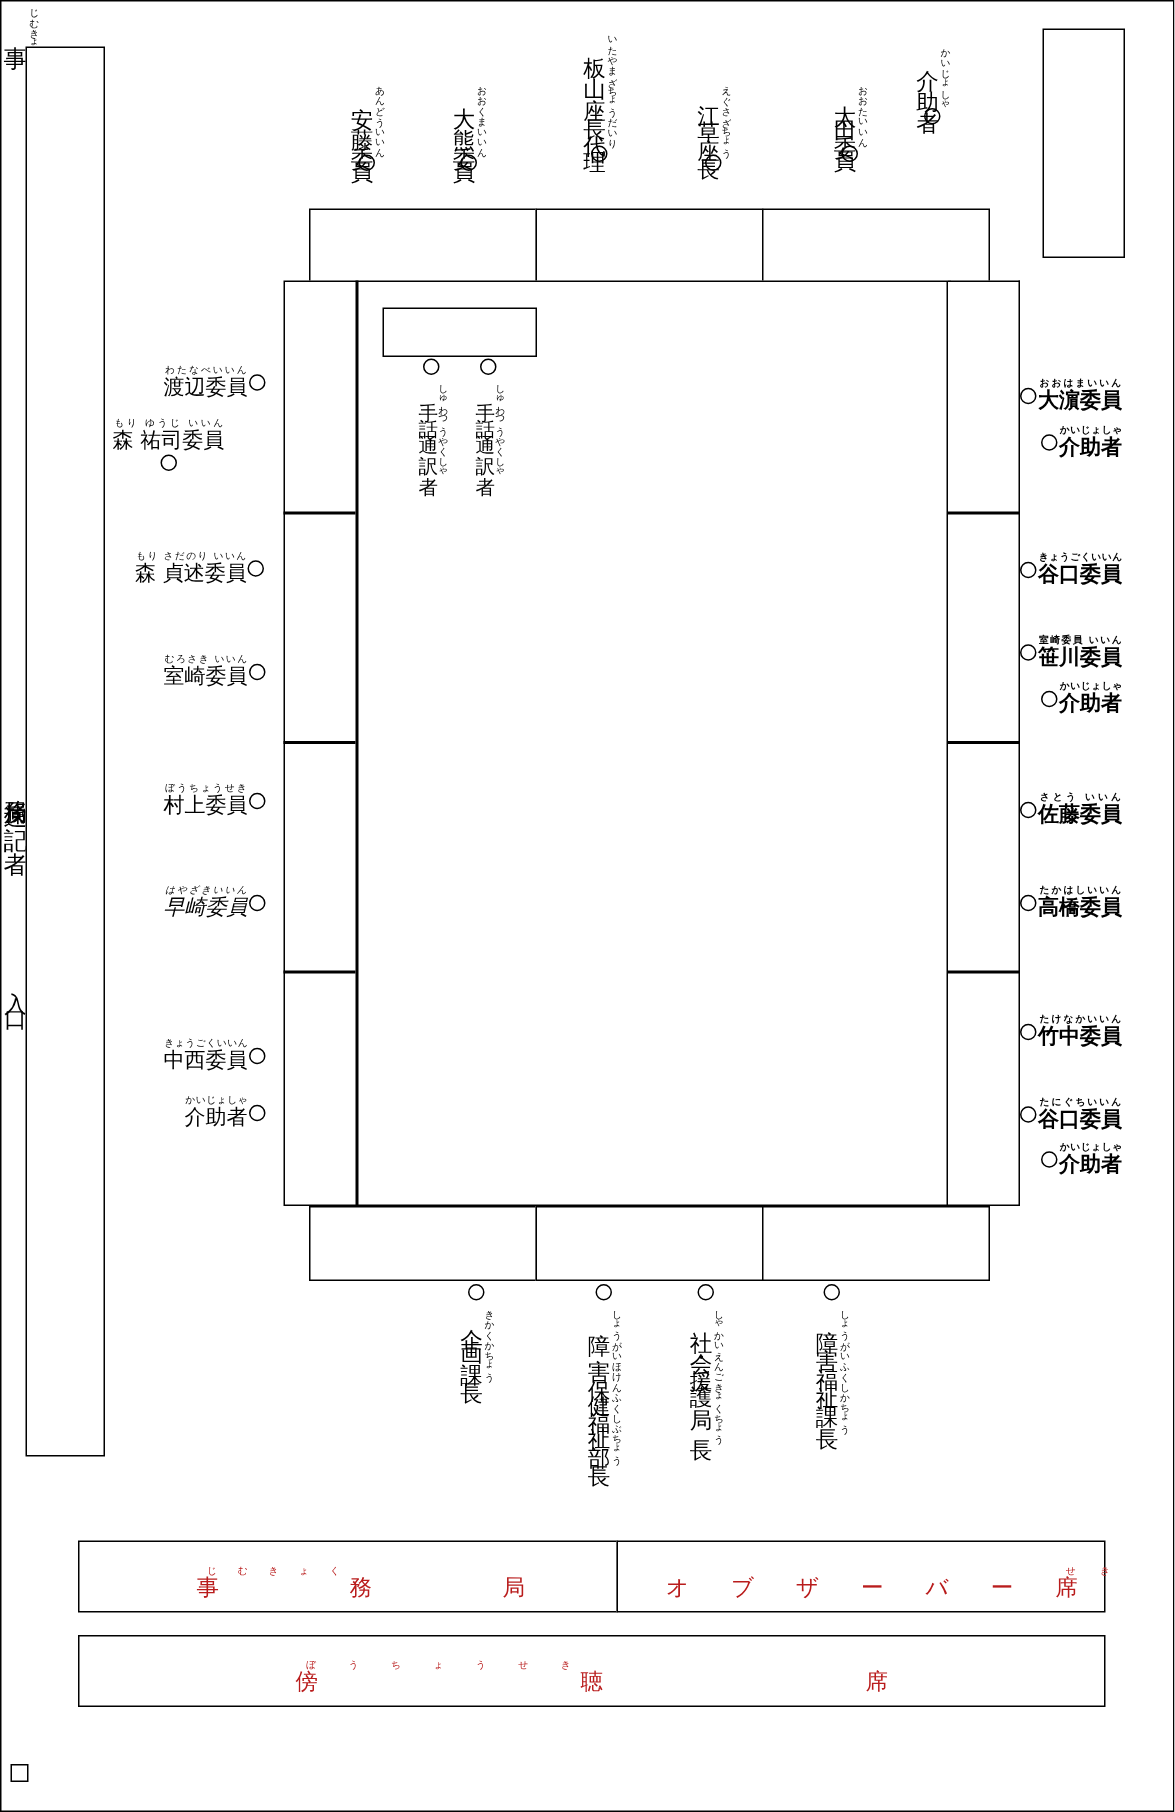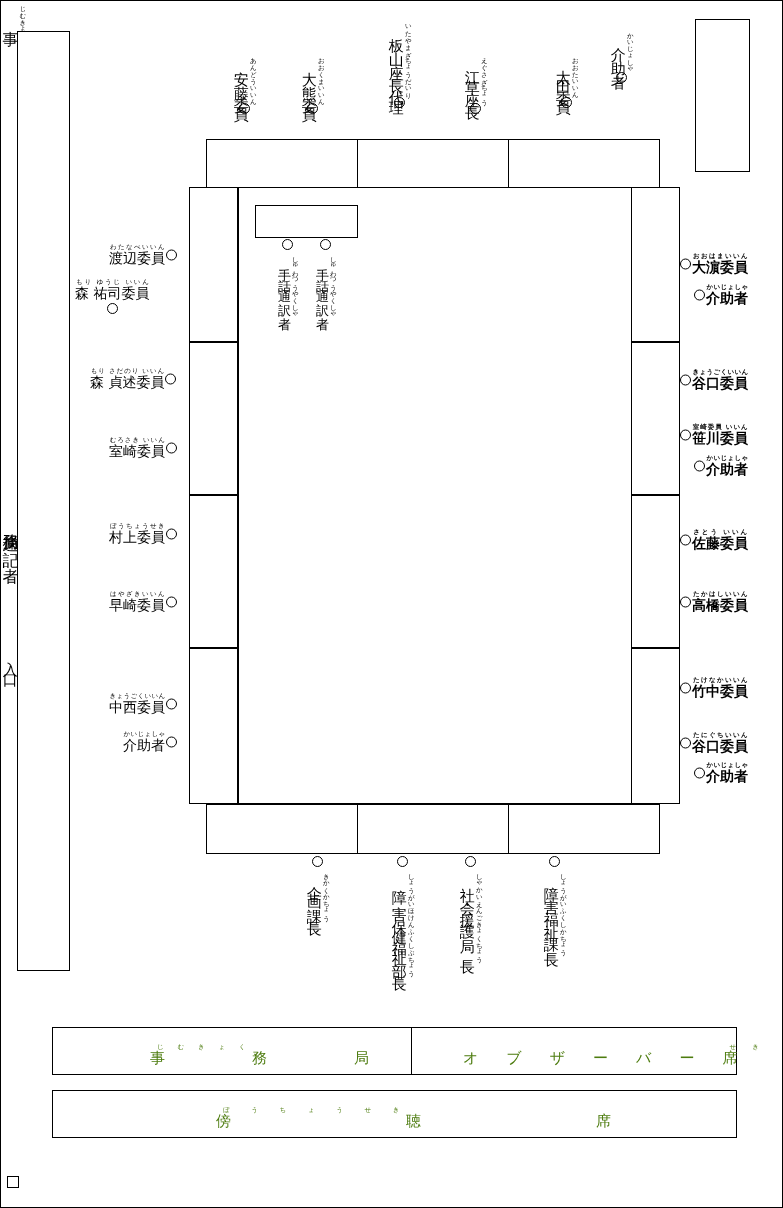--- a/index.html
+++ b/index.html
@@ -13,21 +13,21 @@
     background:#fff;
     overflow:hidden;
   }
 
   
   .box{position:absolute;border:1.5px solid #000;box-sizing:border-box;background:#fff;}
   .vline{position:absolute;background:#000;width:1.5px;}
   .hline{position:absolute;background:#000;height:1.5px;}
 
   
-  .lbl{position:absolute;font-size:13px;color:#4d7c0f;line-height:1.0;white-space:nowrap;margin-left:19px;}
+  .lbl{position:absolute;font-size:13px;color:#b91c1c;line-height:1.0;white-space:nowrap;}
 
   
   ruby{ruby-position:over;}
   rt{font-size:6.5px;line-height:1;letter-spacing:-0.5px;}
 
   
   .vert{
     writing-mode:vertical-rl;
     text-orientation:upright;
     font-size:15px;
@@ -197,21 +197,21 @@
     <span class="circ"></span>
   </div>
   <div class="row-l" style="left:108px;top:447px;">
     <span><ruby><span>室崎委員</span><rt>むろさき いいん</rt></ruby></span>
     <span class="circ"></span>
   </div>
   <div class="row-l" style="left:108px;top:533px;">
     <span><ruby><span>村上委員</span><rt>ぼうちょうせき</rt></ruby></span>
     <span class="circ"></span>
   </div>
-  <div class="row-l" style="left:108px;top:601px;">
+  <div class="row-l" style="left:108px;top:601px;font-style:italic;">
     <span><ruby><span>早崎委員</span><rt>はやざきいいん</rt></ruby></span>
     <span class="circ"></span>
   </div>
   <div class="row-l" style="left:108px;top:703px;">
     <span><ruby><span>中西委員</span><rt>きょうごくいいん</rt></ruby></span>
     <span class="circ"></span>
   </div>
   <div class="row-l" style="left:122px;top:741px;">
     <span><ruby><span>介助者</span><rt>かいじょしゃ</rt></ruby></span>
     <span class="circ"></span>

